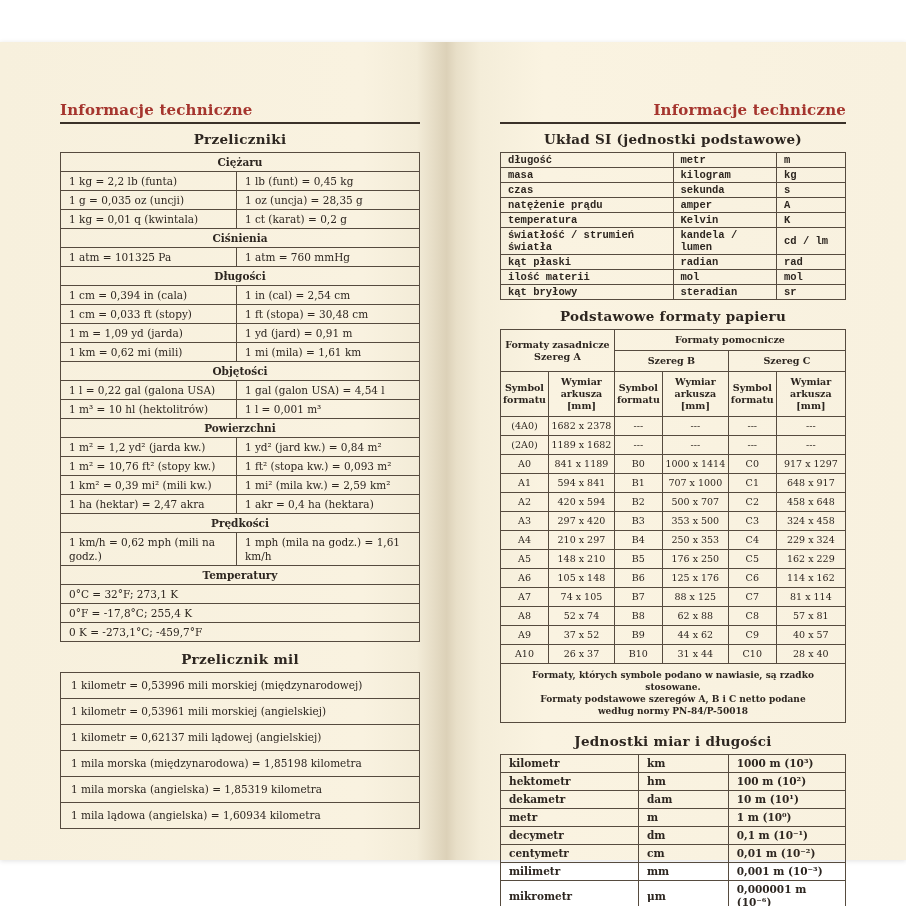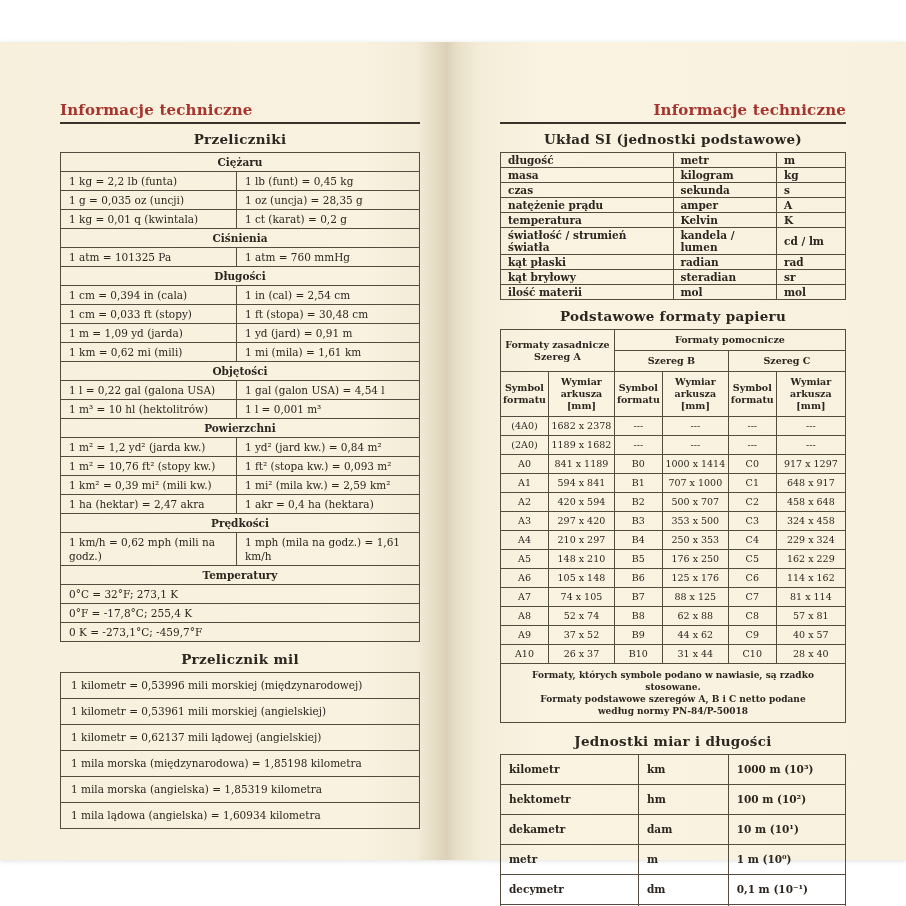--- a/index.html
+++ b/index.html
@@ -47,41 +47,41 @@
   .conv-table col.c1{width:49%;}
   .conv-table col.c2{width:51%;}
 
   
   .mil-table td{
     font-size:10.5px;line-height:13px;padding:6px 10px;text-align:left;
   }
 
   
   .si-table td{
-    font-size:10.5px;line-height:12px;padding:1px 7px;text-align:left;font-weight:bold;
+    font-size:10.5px;line-height:12px;padding:1px 7px;text-align:left;font-weight:bold;font-family:Liberation Mono, monospace;
   }
   .si-table col.c1{width:50%;}
   .si-table col.c2{width:30%;}
   .si-table col.c3{width:20%;}
 
   
   .paper-table td{
     font-size:9.5px;line-height:12px;padding:2px 2px;text-align:center;
   }
   .paper-table thead td{font-weight:bold;padding:4px 2px;}
   .paper-table tbody td{height:14px;}
   .paper-table col.sym{width:13.5%;}
   .paper-table col.dim{width:19.5%;}
   .paper-table col.dim3{width:21%;}
   .paper-table tfoot td{padding:5px 4px;font-weight:bold;margin-top:40px;}
   .footnote-line{display:block;font-size:9px;line-height:12px;text-align:center;font-weight:bold;}
 
   
   .units-table td{
-    font-size:10.5px;line-height:13px;padding:8px 8px;text-align:left;font-weight:bold;
+    font-size:10.5px;line-height:13px;padding:2px 8px;text-align:left;font-weight:bold;
   }
   .units-table col.c1{width:40%;}
   .units-table col.c2{width:26%;}
   .units-table col.c3{width:34%;}
 </style>
 </head>
 <body>
 
 <div class="book">
 
@@ -256,28 +256,28 @@
             <td>światłość / strumień światła</td>
             <td>kandela / lumen</td>
             <td>cd / lm</td>
           </tr>
           <tr>
             <td>kąt płaski</td>
             <td>radian</td>
             <td>rad</td>
           </tr>
           <tr>
+            <td>ilość materii</td>
+            <td>mol</td>
+            <td>mol</td>
+          </tr>
+          <tr>
             <td>kąt bryłowy</td>
             <td>steradian</td>
             <td>sr</td>
-          </tr>
-          <tr>
-            <td>ilość materii</td>
-            <td>mol</td>
-            <td>mol</td>
           </tr>
         </tbody>
     </table>
 
     <div class="tbl-title" style="margin-top:8px;text-align:center;">Podstawowe formaty papieru</div>
 
     <table class="paper-table">
       <colgroup>
         <col class="sym">
           <col class="dim">

